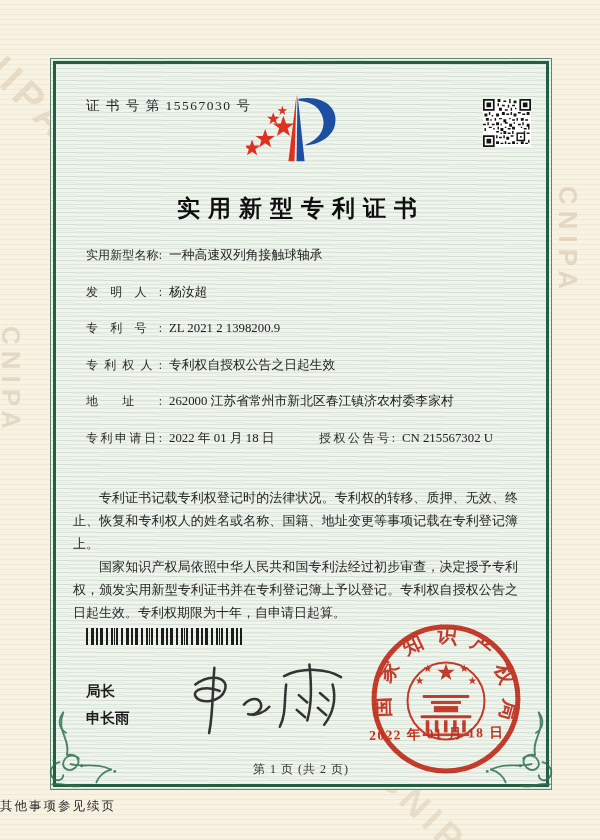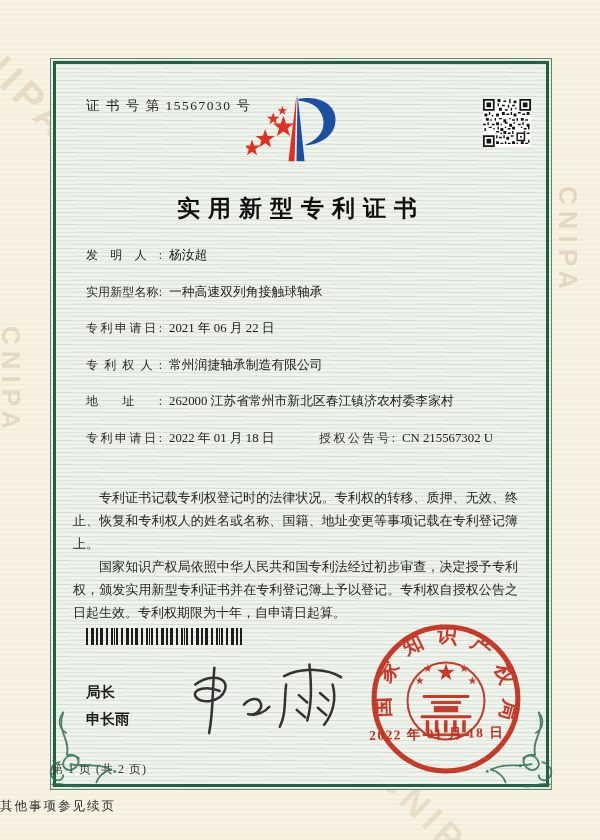--- a/index.html
+++ b/index.html
@@ -40,24 +40,24 @@
   .gcell2{flex:1;}
   
   .paras{position:absolute;left:22px;right:33px;top:427px;}
   .paras p{margin:0;text-indent:2em;font-size:13px;line-height:23px;text-align:justify;color:#262626;}
   
   .barcode{position:absolute;left:35px;top:569px;width:156px;height:17px;
     background:
       repeating-linear-gradient(90deg,#1c1c1c 0 2px,transparent 2px 5px),
       repeating-linear-gradient(90deg,#1c1c1c 0 1px,transparent 1px 7px);}
   
-  .director{position:absolute;left:35px;top:620px;font-family:Liberation Sans, sans-serif;
+  .director{position:absolute;left:35px;top:620px;font-family:Liberation Mono, monospace;
     font-weight:700;font-size:14.5px;line-height:27px;color:#1d1d1d;}
   .signature{position:absolute;left:123px;top:596px;width:180px;height:95px;}
-  .page-num{position:absolute;left:0;right:0;top:702px;font-size:12px;
+  .page-num{position:absolute;left:0;right:0;top:702px;text-align:center;font-size:12px;
     letter-spacing:1px;color:#333;}
   
   .fl{position:absolute;width:92px;height:92px;bottom:-10px;}
   .fl-left{left:-8px;}
   .fl-right{right:-8px;transform:scaleX(-1);}
   
   .seal{position:absolute;left:367px;top:620px;width:158px;height:158px;z-index:6;
     mix-blend-mode:multiply;}
   .seal svg{width:158px;height:158px;opacity:.93;}
   .seal-date{position:absolute;left:2px;top:105px;width:156px;white-space:nowrap;
@@ -107,30 +107,30 @@
       <path fill="#141414" d="M10 0h2v2h-2z M14 1h2v1h-2z M18 0h1v3h-1z M21 1h2v2h-2z M10 3h1v2h-1z M13 4h2v1h-2z M17 4h1v2h-1z M20 4h2v1h-2z M11 6h2v2h-2z M15 7h2v1h-2z M19 6h1v2h-1z M22 6h1v1h-1z M1 10h2v2H1z M4 9h1v2H4z M6 11h1v1H6z M9 10h2v2H9z M13 9h2v2h-2z M16 10h2v1h-2z M19 9h1v2h-1z M21 10h2v2h-2z M24 9h2v1h-2z M27 10h2v1h-2z M30 9h2v2h-2z M2 13h2v2H2z M5 14h1v1H5z M8 13h1v2H8z M11 13h2v1h-2z M14 14h2v2h-2z M18 13h1v1h-1z M20 14h2v1h-2z M23 13h1v2h-1z M26 13h2v2h-2z M29 14h2v1h-2z M0 17h2v1H0z M3 16h1v2H3z M6 17h2v1H6z M9 16h2v2H9z M12 17h1v1h-1z M15 16h2v1h-2z M18 17h2v2h-2z M21 16h1v1h-1z M24 17h2v1h-2z M27 16h1v2h-1z M30 17h2v2h-2z M1 20h1v2H1z M4 19h2v1H4z M7 20h1v1H7z M10 19h1v2h-1z M12 20h2v2h-2z M15 19h1v1h-1z M17 20h2v1h-2z M20 19h2v2h-2z M26 19h1v1h-1z M28 20h2v1h-2z M31 19h1v2h-1z M9 22h2v1H9z M12 23h1v1h-1z M14 22h2v2h-2z M17 23h2v1h-2z M20 22h1v2h-1z M28 22h1v1h-1z M30 23h2v1h-2z M9 25h1v2h-1z M11 26h2v1h-2z M14 25h1v2h-1z M16 26h2v2h-2z M19 25h2v1h-2z M9 29h2v2H9z M12 30h2v1h-2z M15 29h1v2h-1z M17 30h2v1h-2z M20 29h2v2h-2z M23 30h1v1h-1z M26 29h2v2h-2z M29 30h2v1h-2z M31 28h1v2h-1z"></path>
       <path fill="#141414" d="M23 23h6v6h-6z"></path>
         <path fill="#fff" d="M24 24h4v4h-4z"></path>
         <path fill="#141414" d="M25.4 25.4h1.2v1.2h-1.2z"></path>
     </svg>
 
     <div class="title">实用新型专利证书</div>
 
     <div class="fields">
       <div class="frow">
+        <span class="flabel">实用新型名称:</span><span class="fvalue">一种高速双列角接触球轴承</span>
+      </div>
+      <div class="frow">
         <span class="flabel">发明人:</span><span class="fvalue">杨汝超</span>
       </div>
       <div class="frow">
-        <span class="flabel">实用新型名称:</span><span class="fvalue">一种高速双列角接触球轴承</span>
-      </div>
-      <div class="frow">
-        <span class="flabel">专利申请日:</span><span class="fvalue">2021 年 06 月 22 日</span>
-      </div>
-      <div class="frow">
-        <span class="flabel">专利权人:</span><span class="fvalue">常州润捷轴承制造有限公司</span>
+        <span class="flabel">专利号:</span><span class="fvalue">ZL 2021 2 1398200.9</span>
+      </div>
+      <div class="frow">
+        <span class="flabel">专利权人:</span><span class="fvalue">专利权自授权公告之日起生效</span>
       </div>
       <div class="frow">
         <span class="flabel">地址:</span><span class="fvalue">262000 江苏省常州市新北区春江镇济农村委李家村</span>
       </div>
       <div class="frow grant">
         <span class="gcell1">
           <span class="flabel">专利申请日:</span><span class="fvalue">2022 年 01 月 18 日</span>
         </span>
         <span class="gcell2">
           <span class="flabel">授权公告号:</span><span class="fvalue">CN 215567302 U</span>

